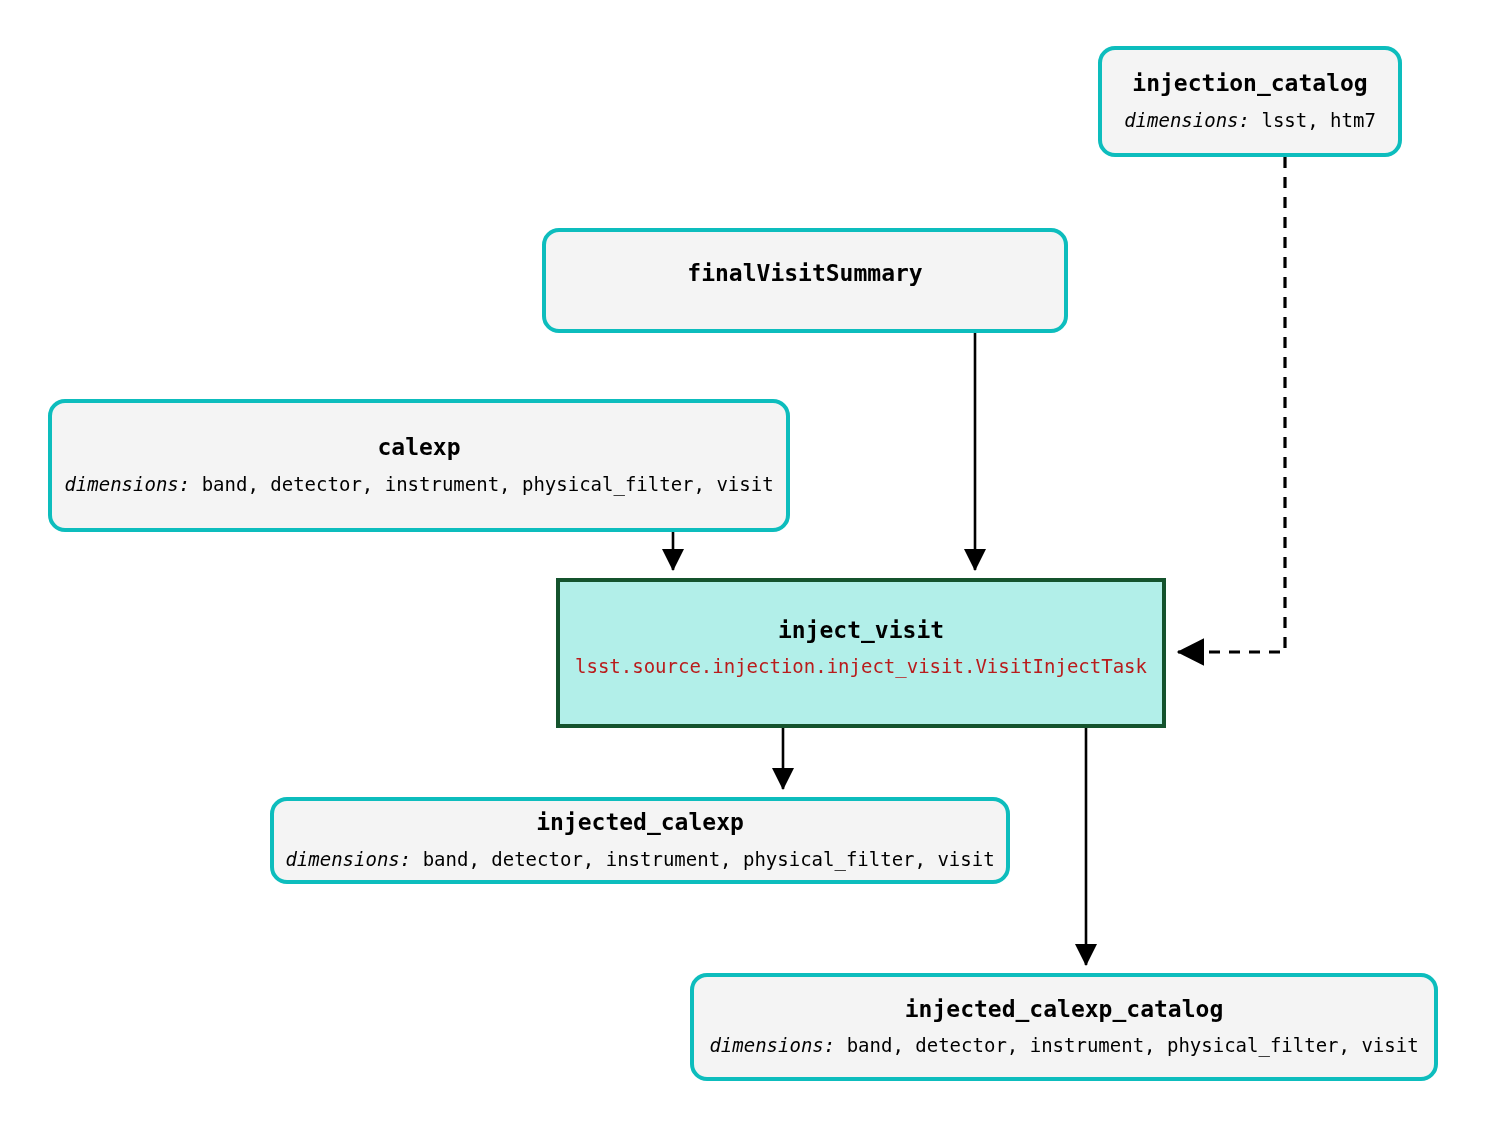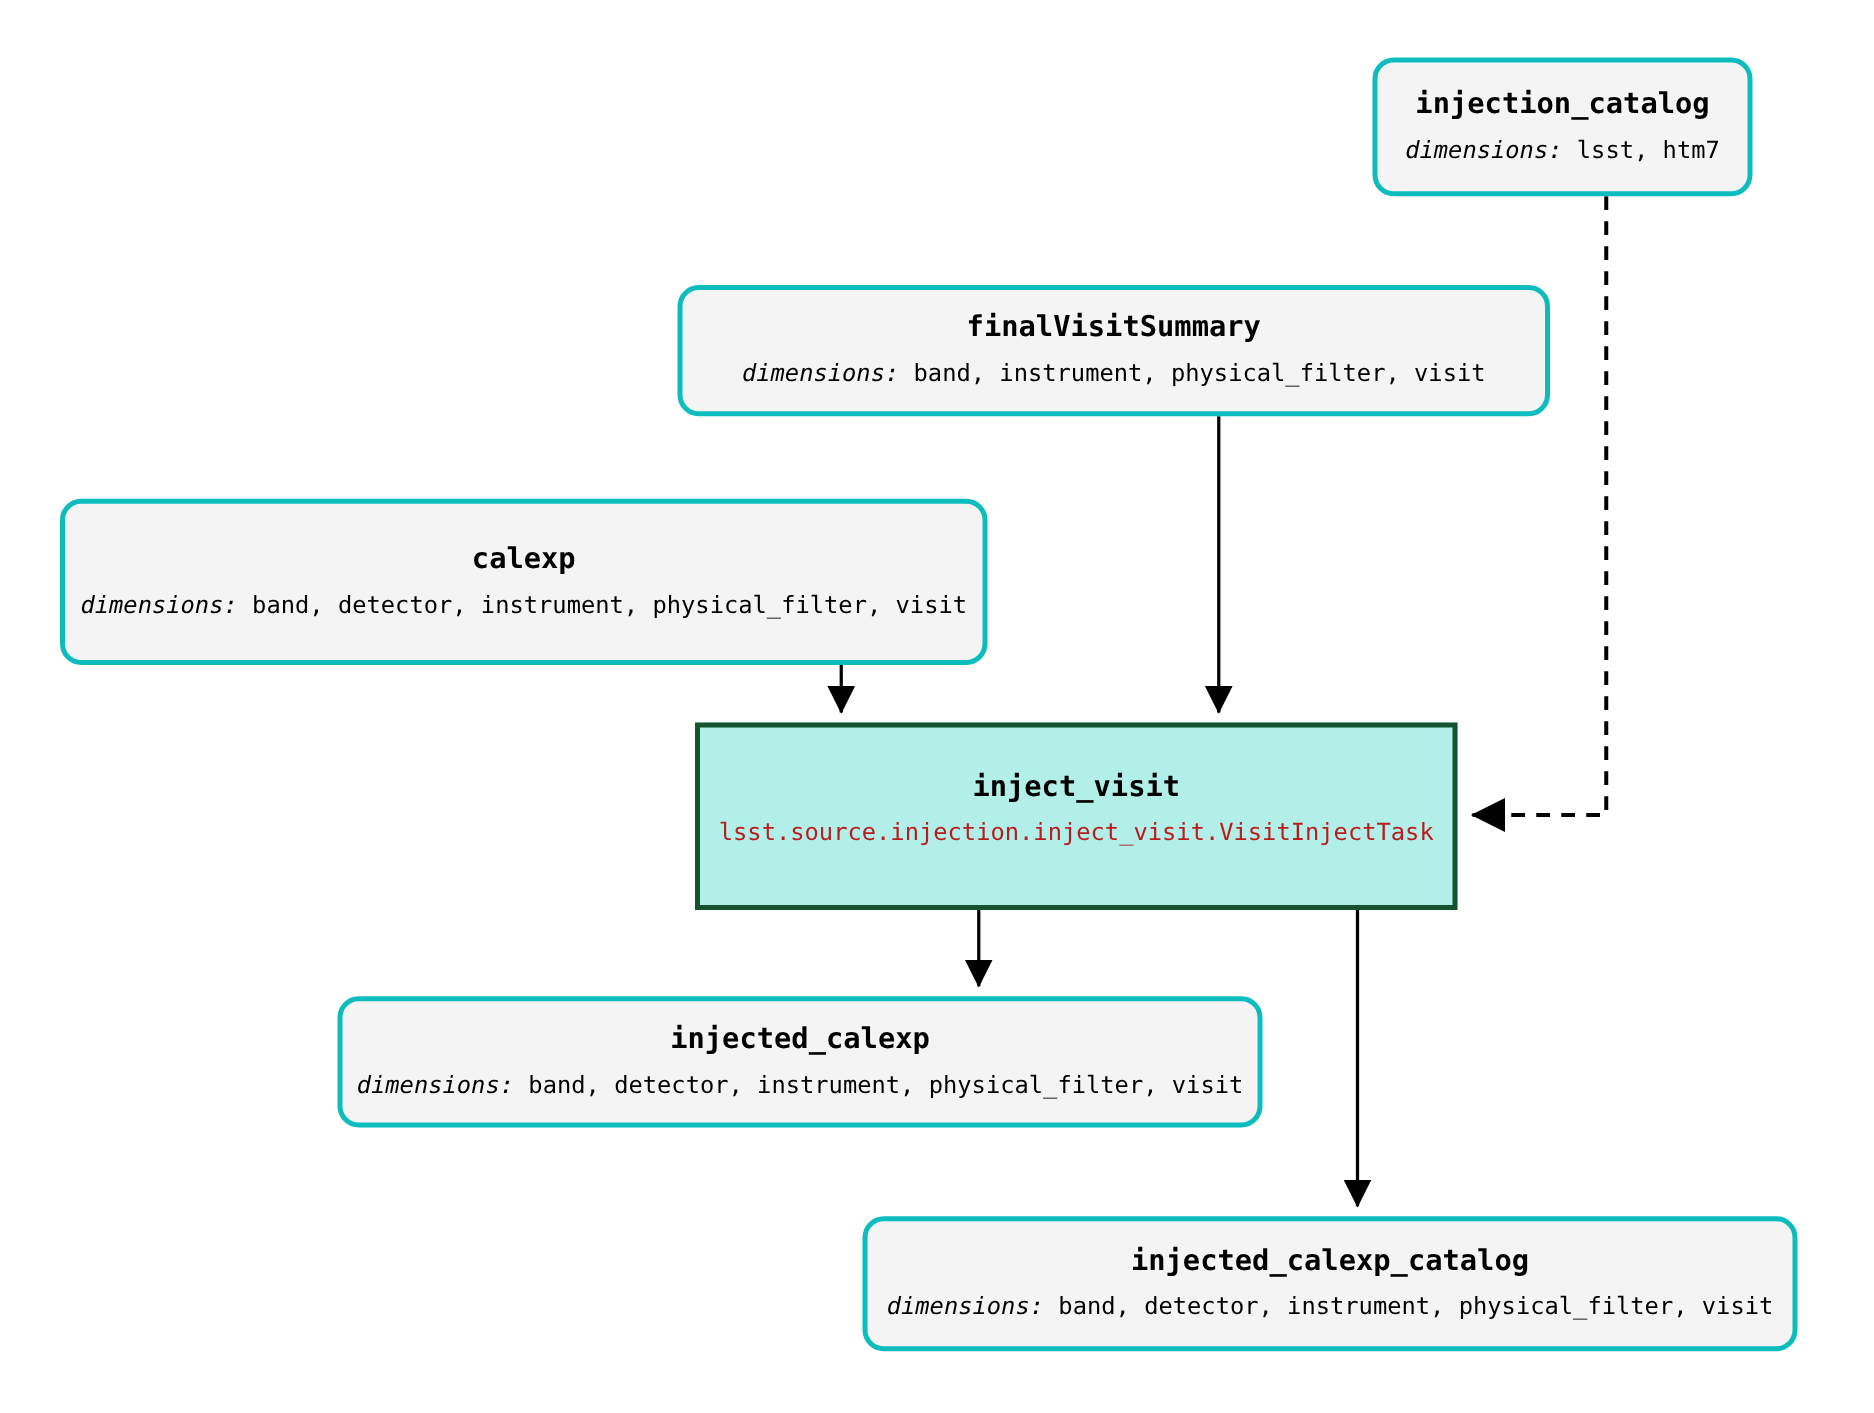--- a/index.html
+++ b/index.html
@@ -72,30 +72,30 @@
     font-style: italic;
   }
   .gap-title-sub { height: 13px; }
   .gap-sub-dims { height: 10px; }
 
   
   #node-injection-catalog {
     left: 1098px; top: 46px; width: 304px; height: 111px;
   }
   #node-final-visit-summary {
-    left: 542px; top: 228px; width: 698px; height: 105px;
+    left: 542px; top: 228px; width: 526px; height: 105px;
   }
   #node-calexp {
     left: 48px; top: 399px; width: 742px; height: 133px;
   }
   #node-inject-visit {
     left: 556px; top: 578px; width: 610px; height: 150px;
   }
   #node-injected-calexp {
-    left: 270px; top: 797px; width: 740px; height: 105px;
+    left: 270px; top: 797px; width: 740px; height: 87px;
   }
   #node-injected-calexp-catalog {
     left: 690px; top: 973px; width: 748px; height: 108px;
   }
 </style>
 </head>
 <body>
 
 <div id="canvas">
 
@@ -129,21 +129,20 @@
 
   <div class="node dataset" id="node-injection-catalog">
     <div class="node-title">injection_catalog</div>
     <div class="gap-title-sub"></div>
     <div class="node-dims"><span class="dim-label">dimensions:</span> <span>lsst, htm7</span></div>
   </div>
 
   <div class="node dataset" id="node-final-visit-summary">
     <div class="node-title">finalVisitSummary</div>
     <div class="gap-title-sub"></div>
-    <div class="node-dims"><span class="dim-label">dimensions:</span> <span>band, instrument, physical_filter, visit</span></div>
   </div>
 
   <div class="node dataset" id="node-calexp">
     <div class="node-title">calexp</div>
     <div class="gap-title-sub"></div>
     <div class="node-dims"><span class="dim-label">dimensions:</span> <span>band, detector, instrument, physical_filter, visit</span></div>
   </div>
 
   <div class="node task" id="node-inject-visit">
     <div class="node-title">inject_visit</div>

